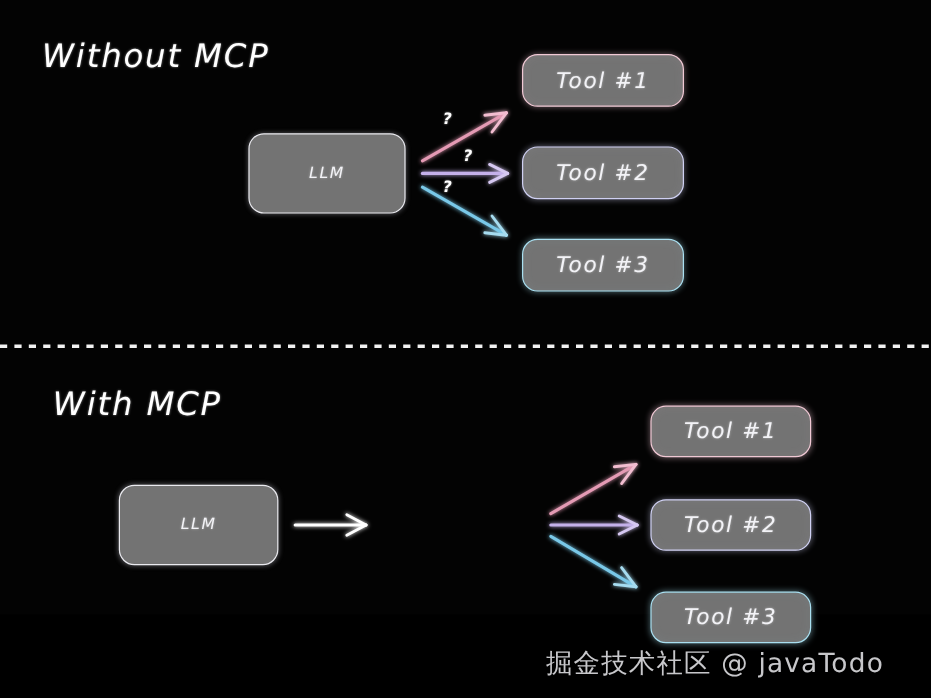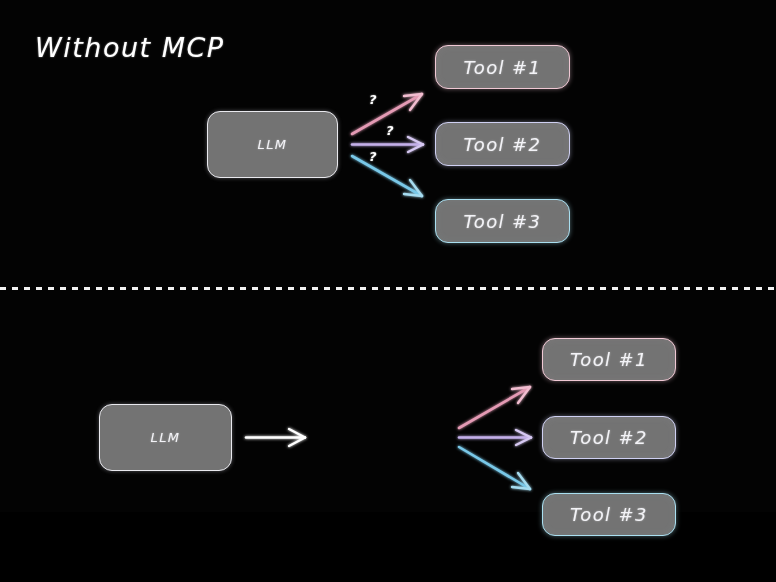--- a/index.html
+++ b/index.html
@@ -175,30 +175,32 @@
     <span class="node-label">Tool #2</span>
   </div>
   <div class="node cyan tool" style="left:435px; top:199px; width:135px; height:44px;">
     <span class="node-label">Tool #3</span>
   </div>
 
   <div class="qmark" style="left:369px; top:92px;">?</div>
   <div class="qmark" style="left:386px; top:123px;">?</div>
   <div class="qmark" style="left:369px; top:149px;">?</div>
 
+  <div class="section-title" style="left:44px; top:322px;">With MCP</div>
 
   <div class="node plain small" style="left:99px; top:404px; width:133px; height:67px;">
     <span class="node-label">LLM</span>
   </div>
 
 
   <div class="node pink tool" style="left:542px; top:338px; width:134px; height:43px;">
     <span class="node-label">Tool #1</span>
   </div>
   <div class="node lav tool" style="left:542px; top:416px; width:134px; height:43px;">
     <span class="node-label">Tool #2</span>
   </div>
   <div class="node cyan tool" style="left:542px; top:493px; width:134px; height:43px;">
     <span class="node-label">Tool #3</span>
   </div>
 
+  <div class="watermark" style="left:455px; top:538px;">掘金技术社区 @ javaTodo</div>
 
 </div>
 
 </body></html>

